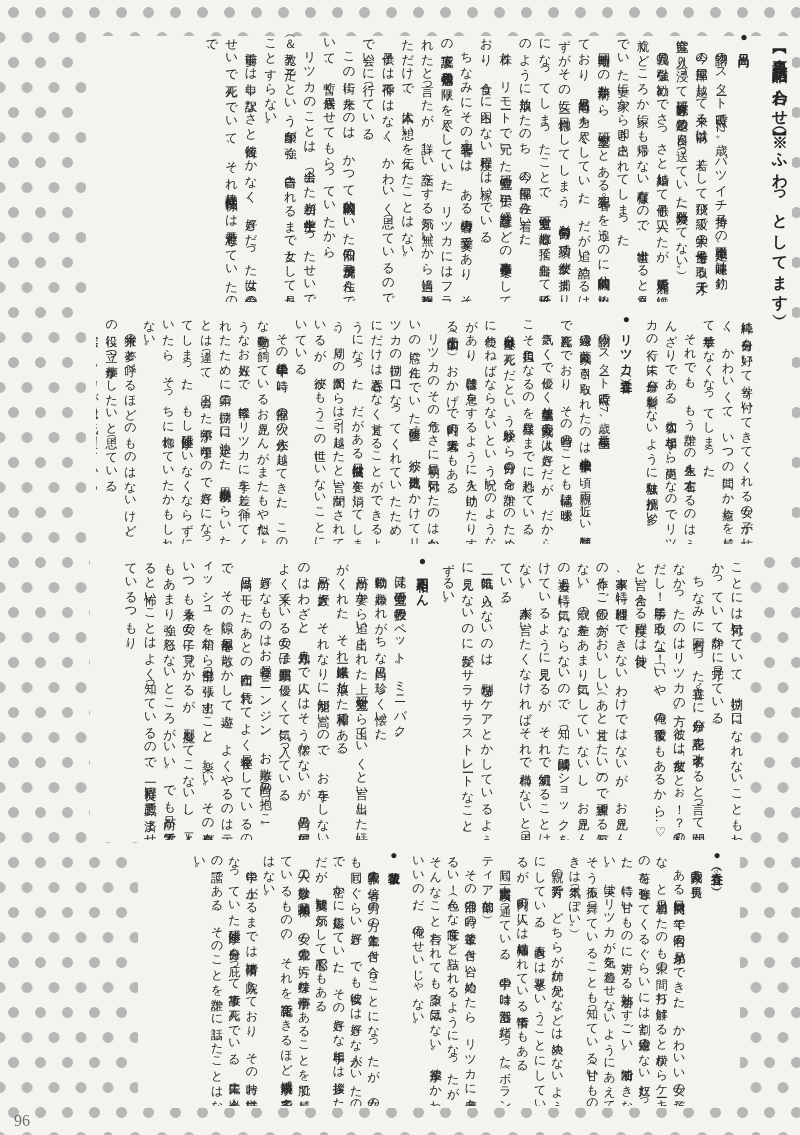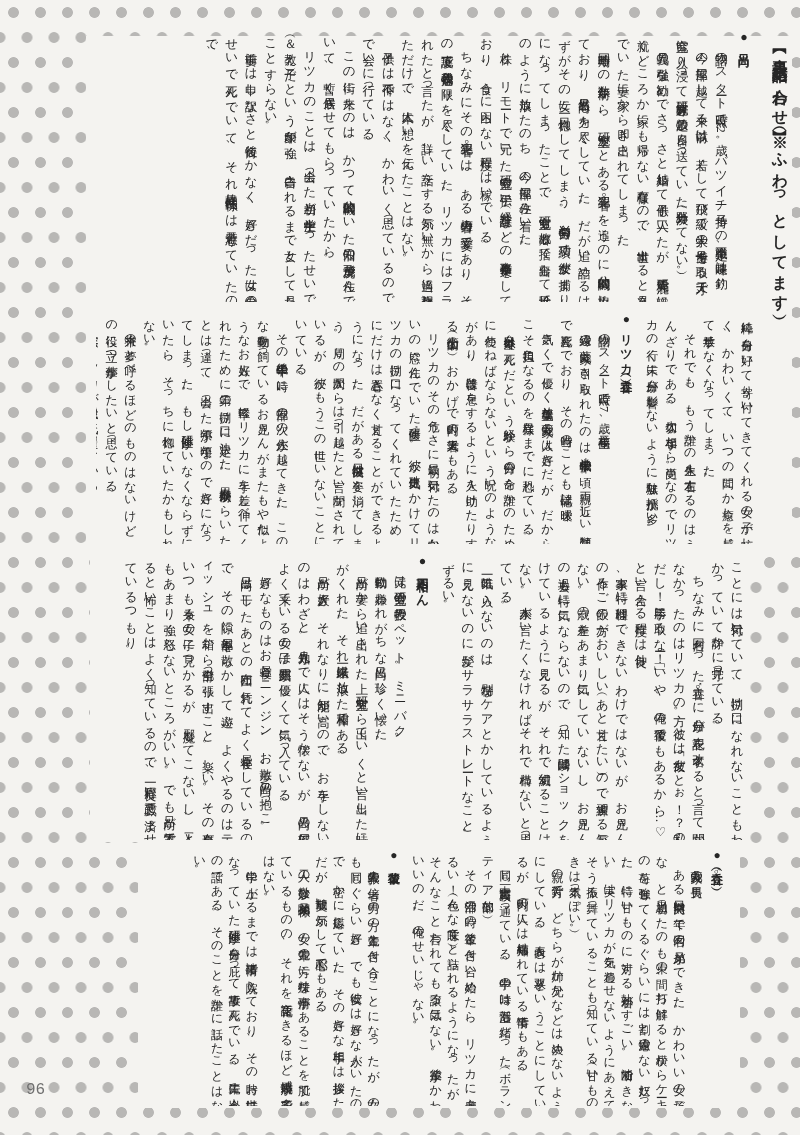--- a/index.html
+++ b/index.html
@@ -45,24 +45,23 @@
   .band-3{left:100px;top:554px;width:646px;height:286px;line-height:1.55;}
   .band-4{left:144px;top:848px;width:588px;height:258px;font-size:12px;line-height:1.45;}
 
   .vtext p{margin:0;text-indent:1.05em;}
   .vtext p.cont{text-indent:0;}
   .vtext h3{
     margin:0 7px 0 3px;
     font-size:inherit;font-weight:700;display:block;
   }
   .page-number{
-    position:absolute;left:14px;top:1081px;
+    position:absolute;left:14px;top:1112px;
     font-size:16px;color:#6f6f6f;
-    font-family:Liberation Mono, monospace;
-    margin-left:12px;
+    font-family:Liberation Serif, serif;
   }
 </style>
 </head>
 <body>
 
 <div class="page">
   <div class="dots-bg"></div>
   <div class="panel panel-a"></div>
   <div class="panel panel-b"></div>
   <div class="panel panel-c"></div>

